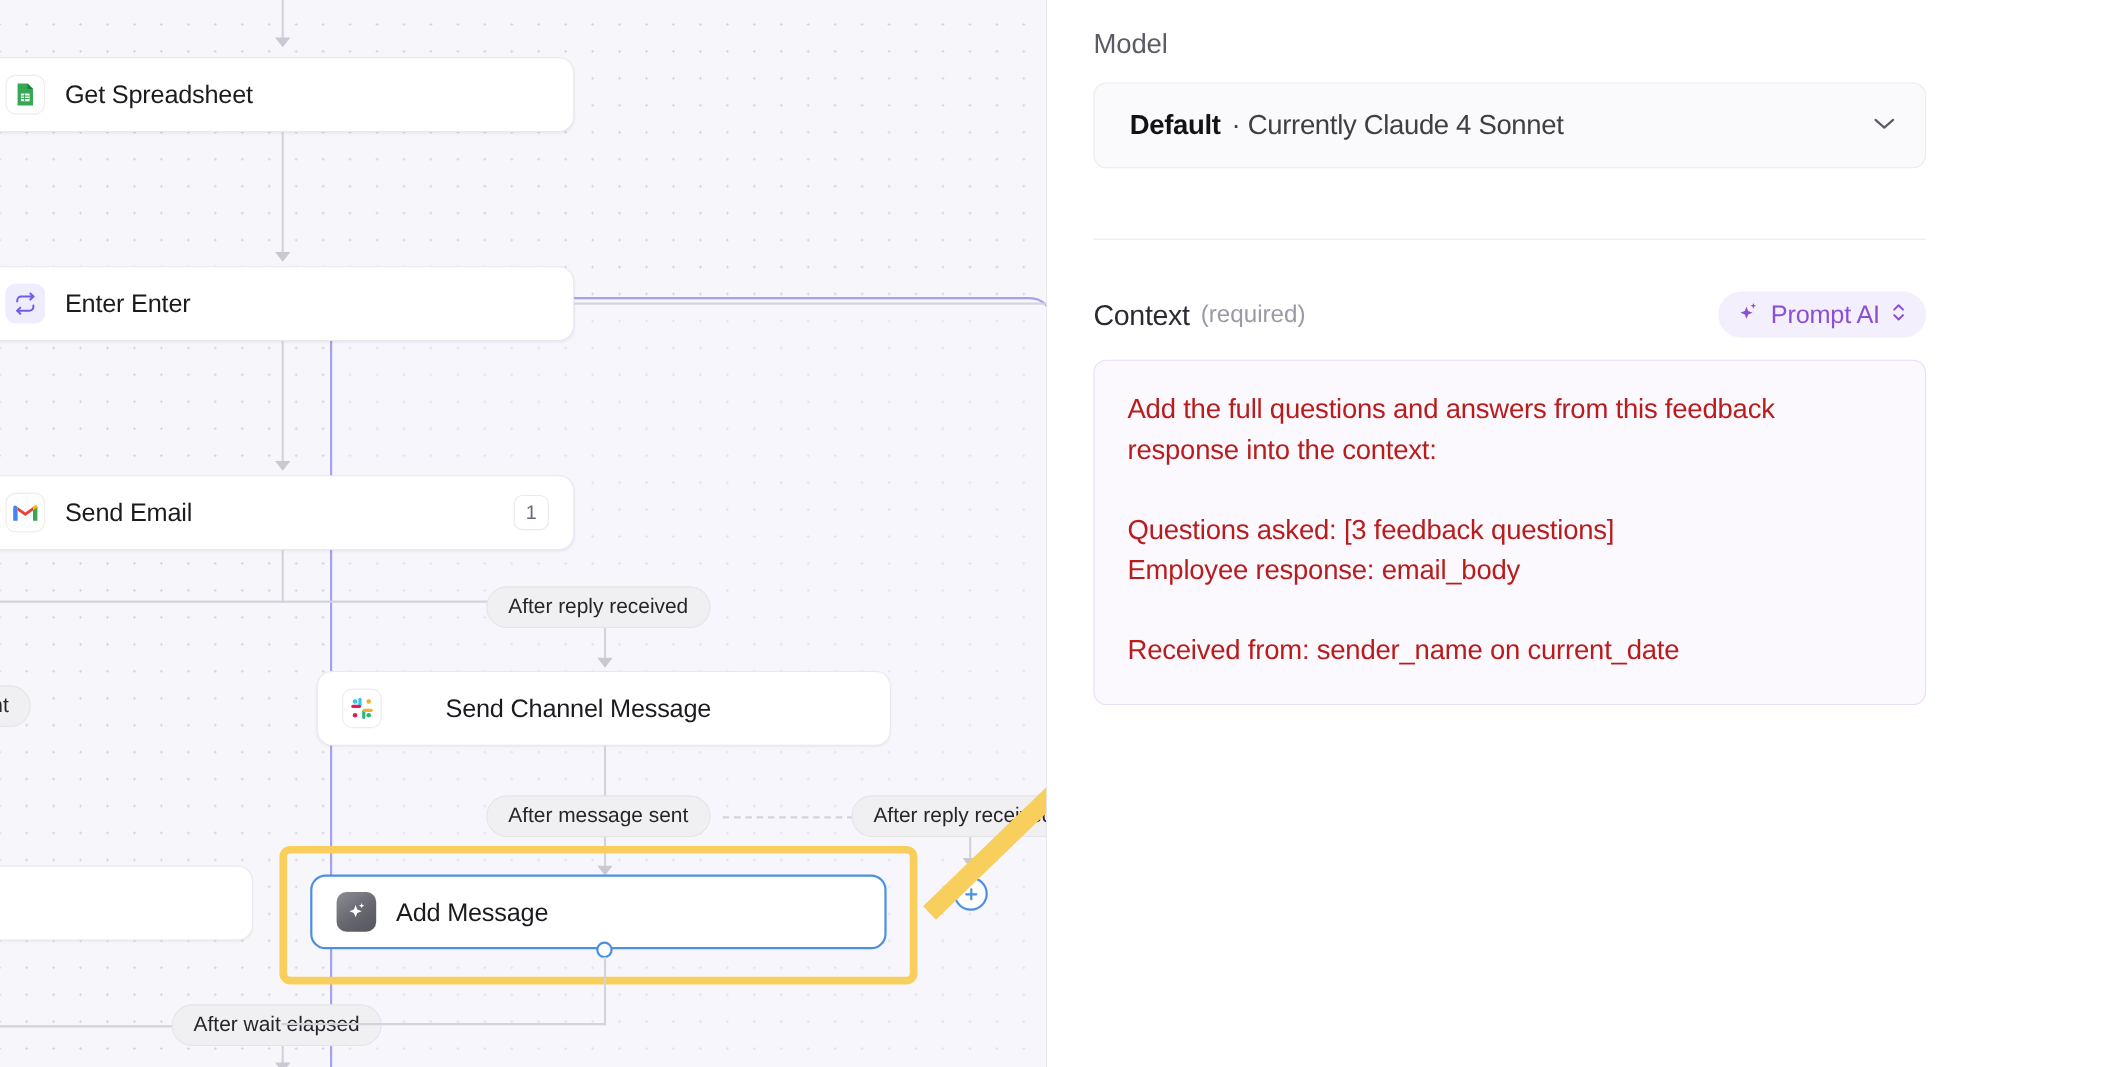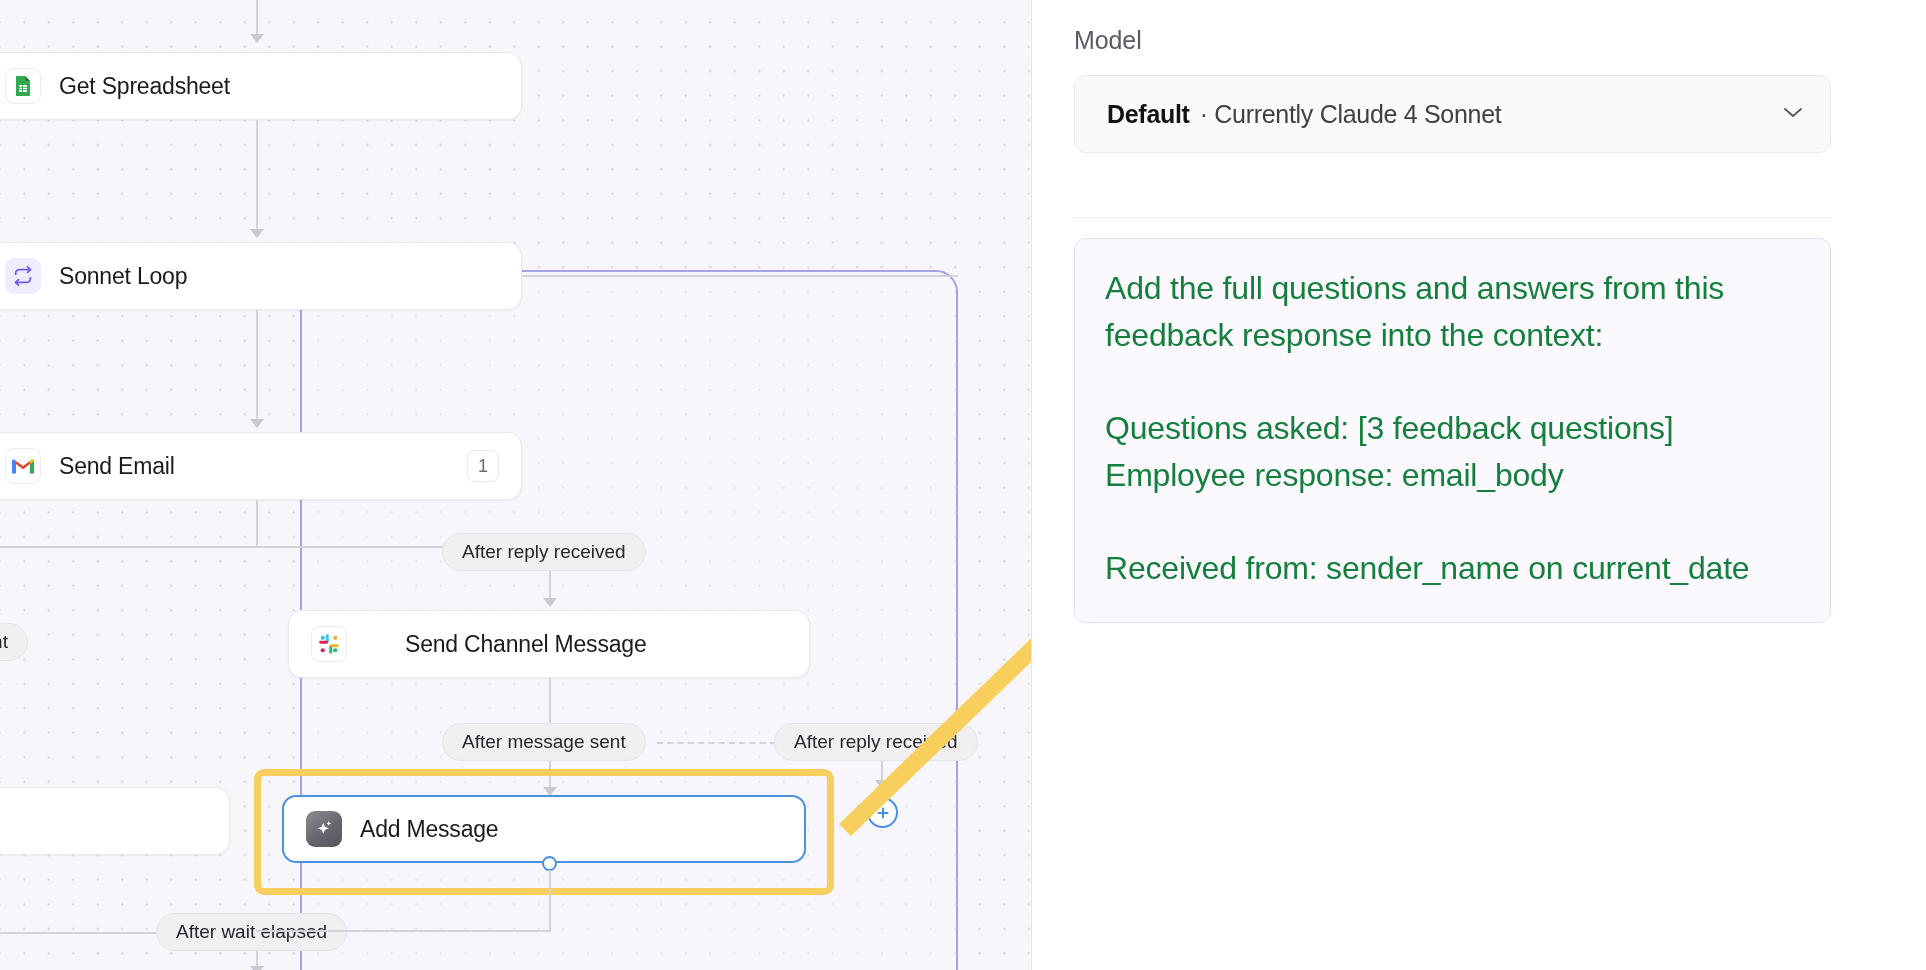--- a/index.html
+++ b/index.html
@@ -6,21 +6,21 @@
   html, body {
     width: 1926px; height: 970px;
     font-family: "Liberation Sans", sans-serif;
     overflow: hidden; background: #ffffff;
   }
   .app { position: relative; width: 1926px; height: 970px; display: flex; }
 
   
   .canvas {
     position: relative;
-    width: 1032px; height: 970px;
+    width: 952px; height: 970px;
     background-color: #f7f7fb;
     background-image: radial-gradient(circle, #d6d6e0 1.1px, transparent 1.2px);
     background-size: 24.5px 24.5px;
     background-position: 12px 10px;
     overflow: hidden;
     flex: none;
   }
   .canvas-divider {
     position: absolute; top: 0; right: 0; width: 1px; height: 100%;
     background: #e6e6ea;
@@ -186,22 +186,22 @@
 
   .ctx-box {
     margin-top: 20px;
     background: #fbf8fe;
     border: 1px solid #e9dcf7;
     border-radius: 12px;
     padding: 26px 30px 30px 30px;
     min-height: 300px;
   }
   .ctx-text {
-    font-size: 32px; line-height: 1.46;
-    color: #15803d;
+    font-size: 25px; line-height: 1.46;
+    color: #b91c1c;
     white-space: pre-wrap;
     letter-spacing: -0.2px;
   }
 </style>
 </head>
 <body>
 
 <div class="app">
 
   <div class="canvas">
@@ -228,21 +228,21 @@
 
     <div class="node" style="left:-18px; top:242px; width:540px;">
       <span class="itile loop">
         <svg width="22" height="22" viewBox="0 0 24 24" fill="none" stroke="#6c5ce7" stroke-width="2" stroke-linecap="round" stroke-linejoin="round">
           <path d="M17 2l3 3-3 3"></path>
             <path d="M20 5H8a4 4 0 0 0-4 4v1"></path>
           <path d="M7 22l-3-3 3-3"></path>
             <path d="M4 19h12a4 4 0 0 0 4-4v-1"></path>
         </svg>
       </span>
-      <span class="label">Sonnet Loop</span>
+      <span class="label">Enter Enter</span>
     </div>
 
     <div class="edge-h" style="left:522px; top:275px; width:436px;"></div>
 
     <div class="edge-v" style="left:256px; top:310px; height:113px;"></div>
     <div class="arrowhead" style="left:250px; top:419px;"></div>
 
     <div class="node" style="left:-18px; top:432px; width:540px;">
       <span class="itile gmail">
         <svg width="24" height="19" viewBox="0 0 24 18">
@@ -357,20 +357,39 @@
       <span class="m-rest">· Currently Claude 4 Sonnet</span>
       <span class="chev">
         <svg width="22" height="14" viewBox="0 0 22 14" fill="none" stroke="#5b5b66" stroke-width="2" stroke-linecap="round" stroke-linejoin="round">
           <path d="M3 4l8 7 8-7"></path>
         </svg>
       </span>
     </div>
 
     <div class="divider-line"></div>
 
+    <div class="ctx-head">
+      <span class="ctx-title">Context</span>
+      <span class="ctx-req">(required)</span>
+      <span class="prompt-ai">
+        <span>
+          <svg width="22" height="22" viewBox="0 0 24 24" fill="#8a4fd3">
+            <path d="M10.6 6.4l1.7 4.3 4.3 1.7-4.3 1.7-1.7 4.3-1.7-4.3-4.3-1.7 4.3-1.7z"></path>
+            <path d="M17.4 2.6l.8 2.05 2.05.8-2.05.8-.8 2.05-.8-2.05-2.05-.8 2.05-.8z"></path>
+          </svg>
+        </span>
+        <span class="pa-label">Prompt AI</span>
+        <span>
+          <svg width="14" height="22" viewBox="0 0 14 22" fill="none" stroke="#8a4fd3" stroke-width="1.8" stroke-linecap="round" stroke-linejoin="round">
+            <path d="M3 8.5l4-4 4 4"></path>
+              <path d="M3 13.5l4 4 4-4"></path>
+          </svg>
+        </span>
+      </span>
+    </div>
 
 
     <div class="ctx-box">
       <div class="ctx-text">Add the full questions and answers from this feedback response into the context:
 
 Questions asked: [3 feedback questions]
 Employee response: email_body
 
 Received from: sender_name on current_date</div>
     </div>

